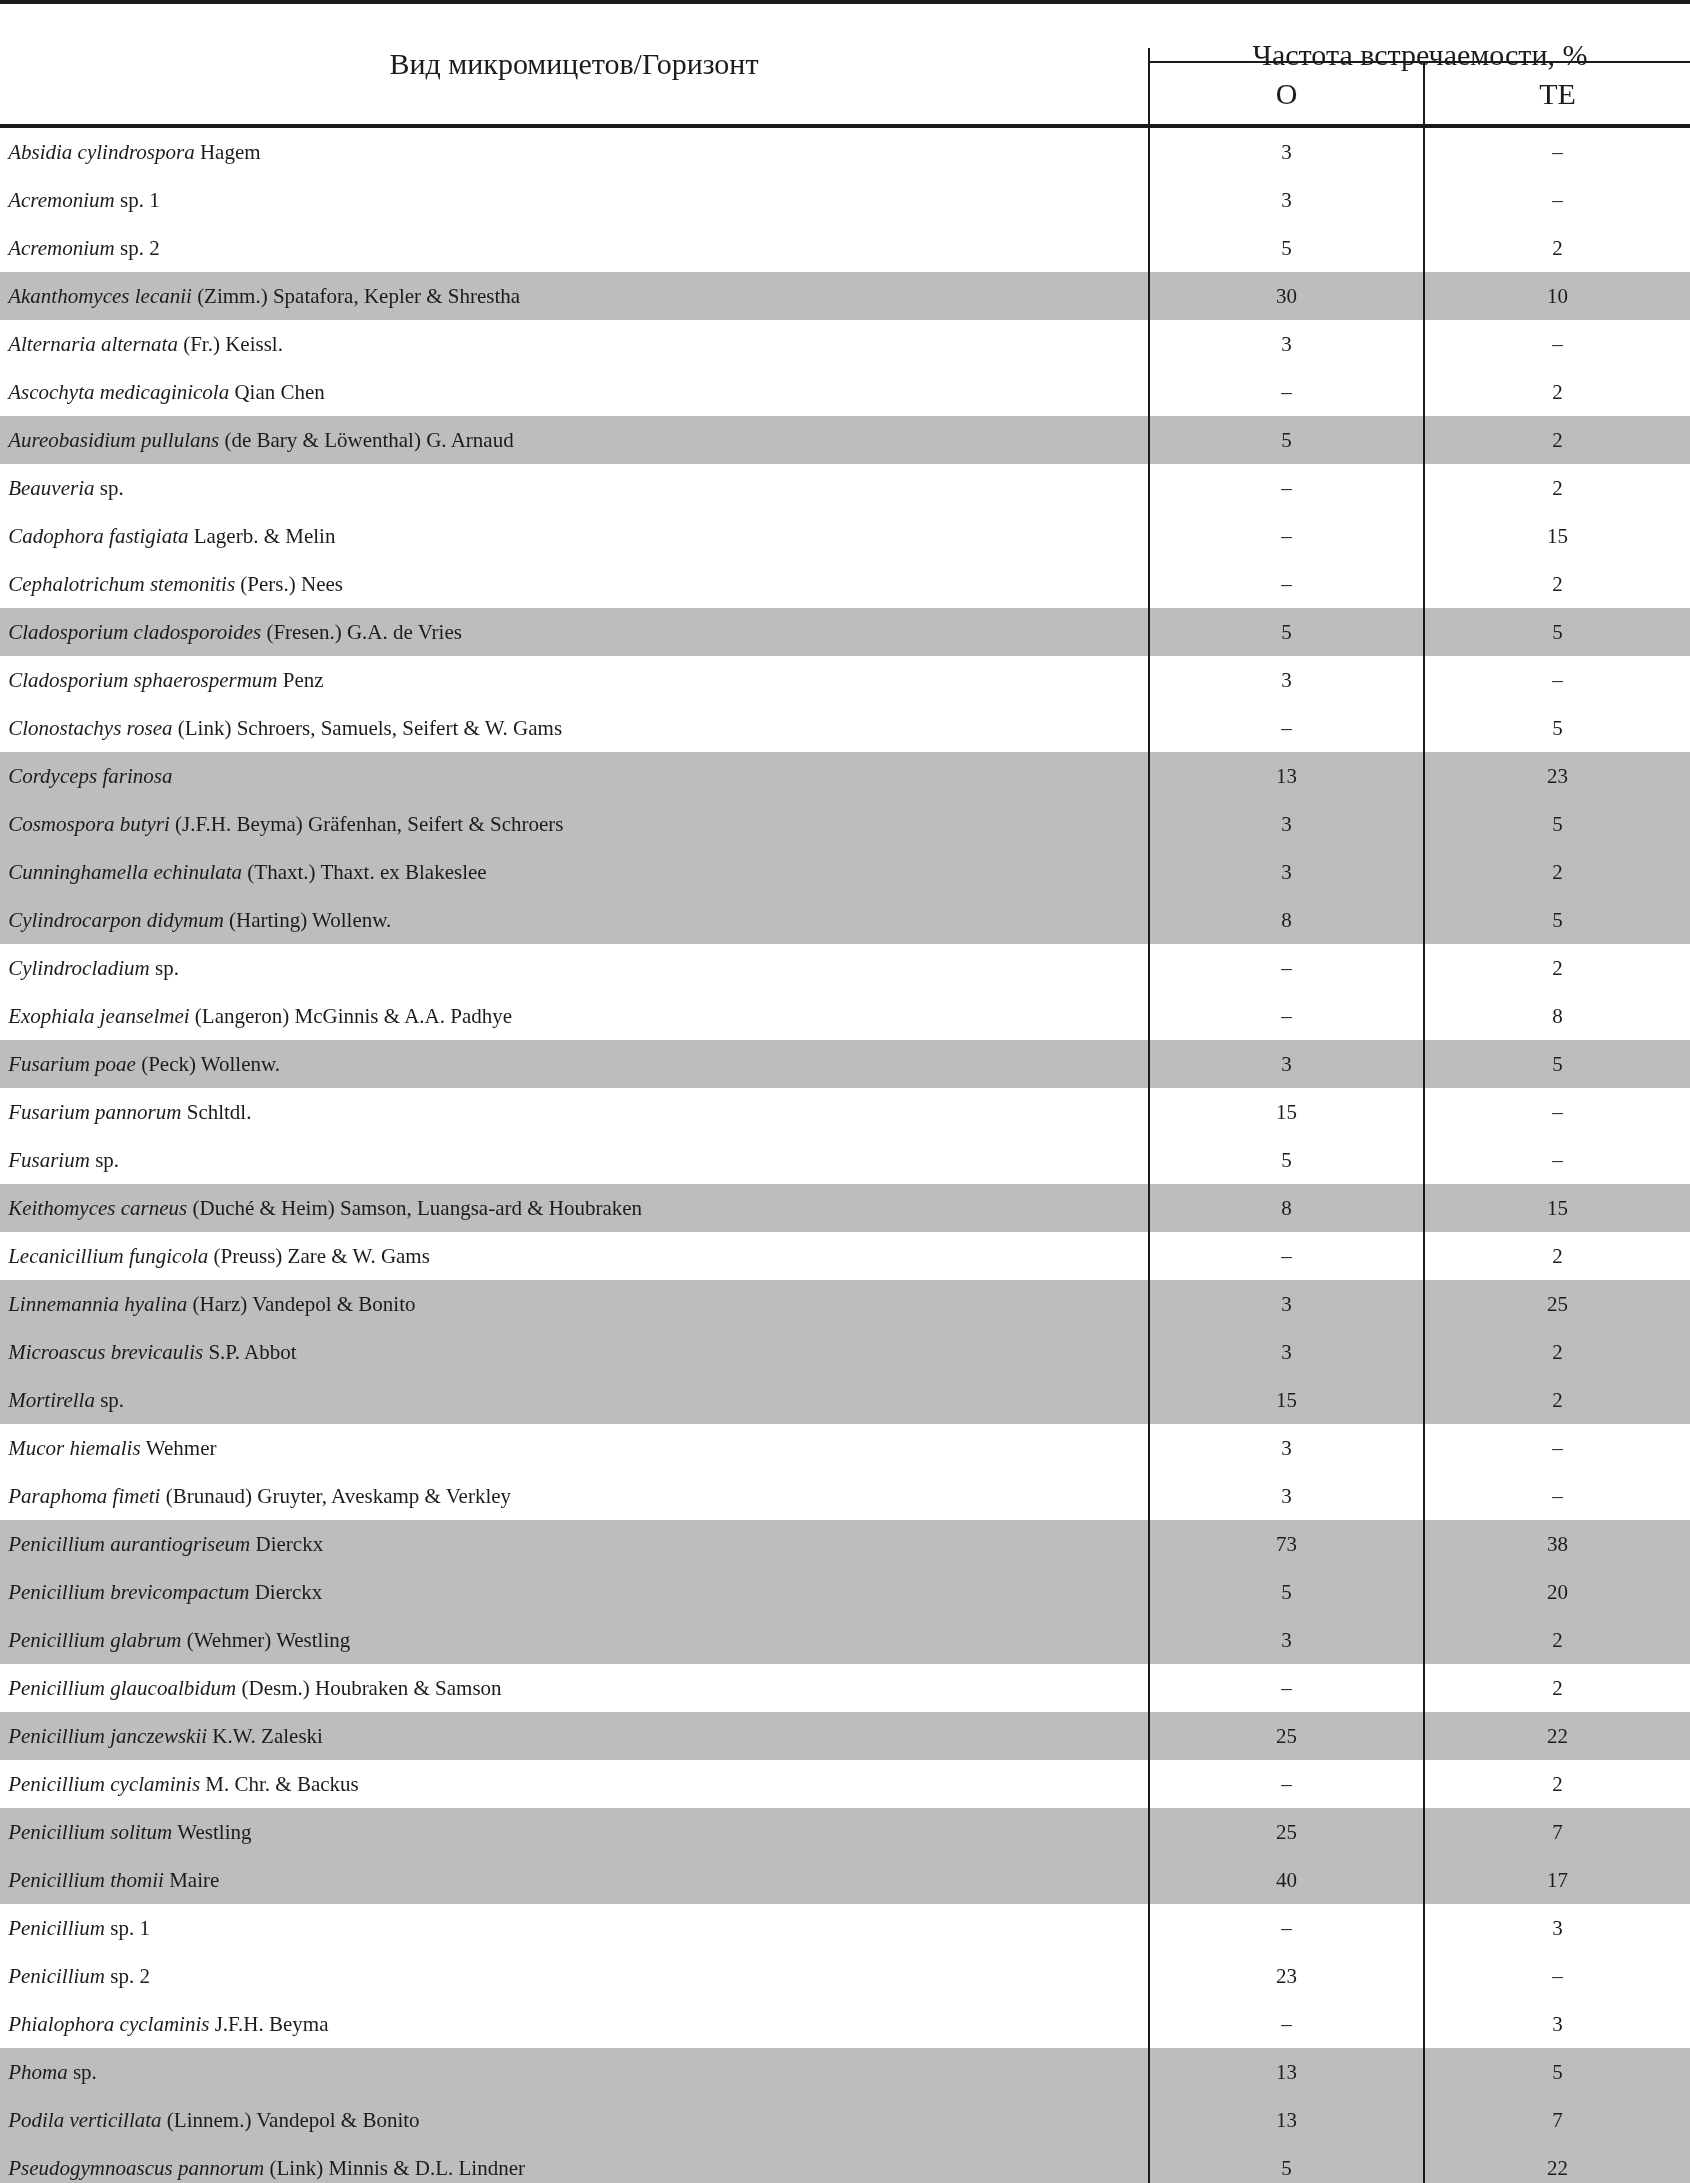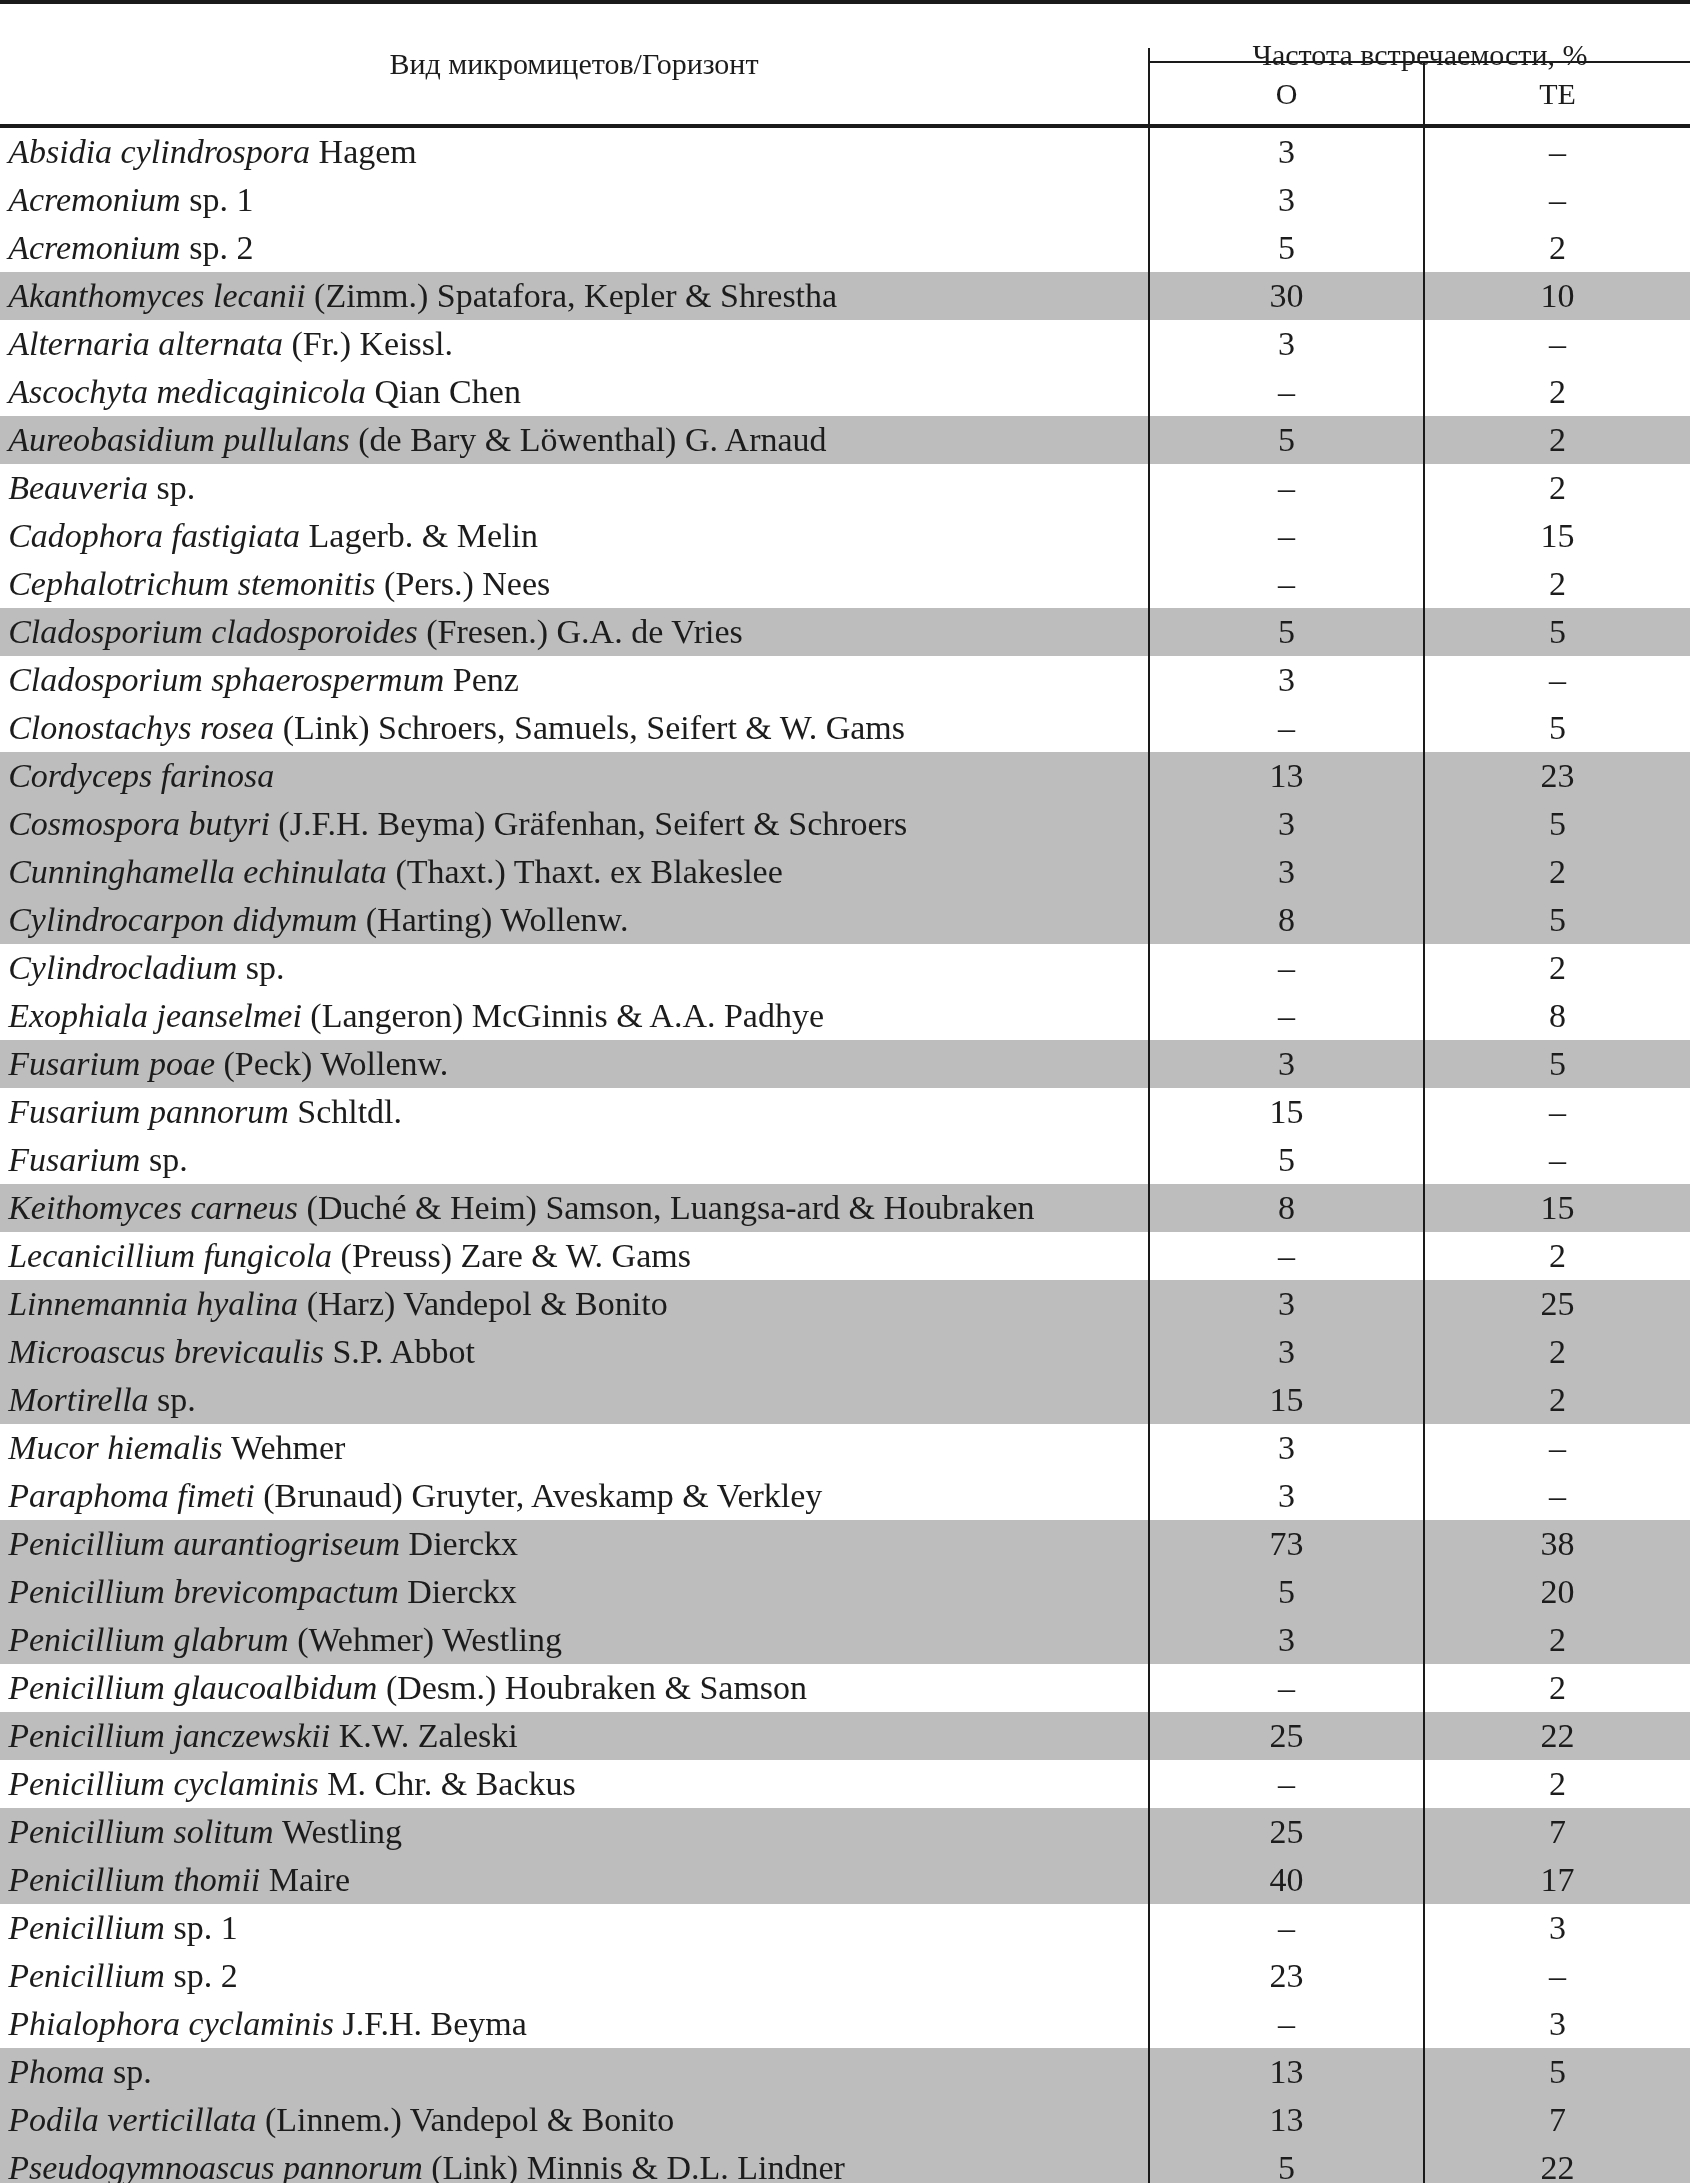--- a/index.html
+++ b/index.html
@@ -63,21 +63,21 @@
     display: flex;
     align-items: center;
     justify-content: center;
     border-left: 2.5px solid #1a1a1a;
     box-sizing: border-box;
   }
   .tbody .row {
     display: grid;
     grid-template-columns: 1148px 275px 267px;
     height: 48px;
-    font-size: 34px;
+    font-size: 21px;
   }
   .tbody .row.shaded {
     background: #bdbdbd;
   }
   .cell {
     display: flex;
     align-items: center;
     box-sizing: border-box;
     overflow: hidden;
     white-space: nowrap;

